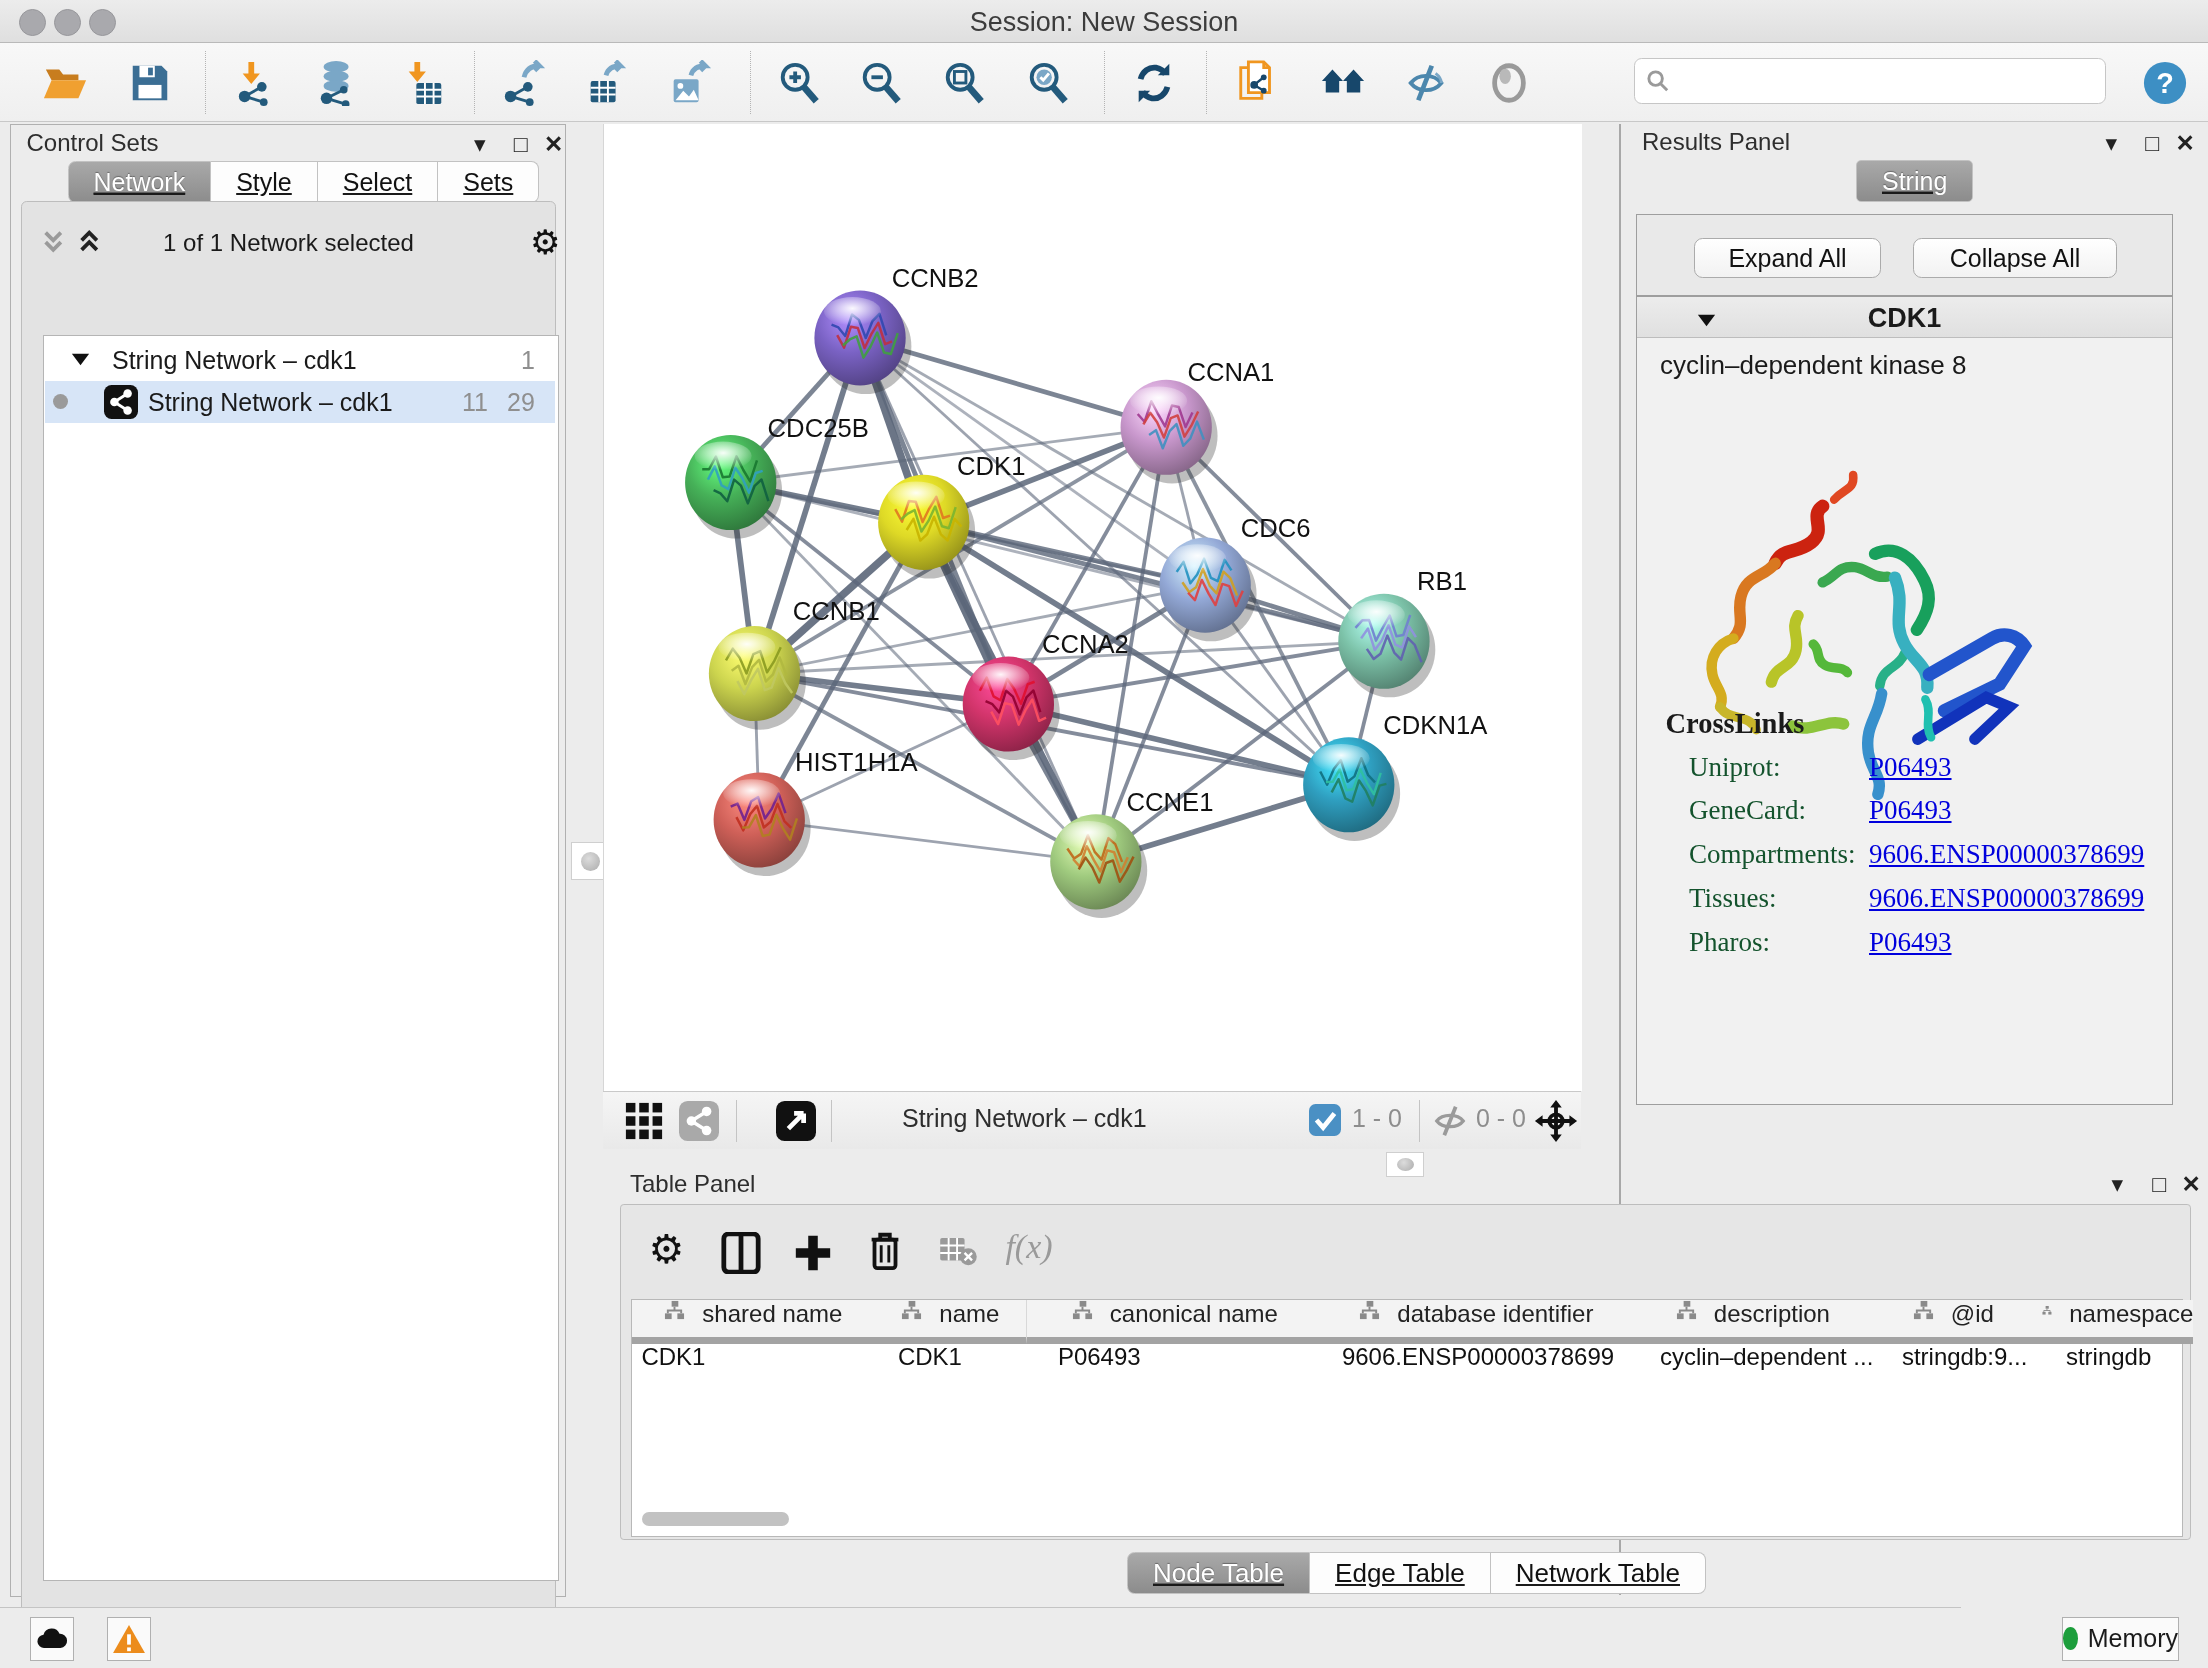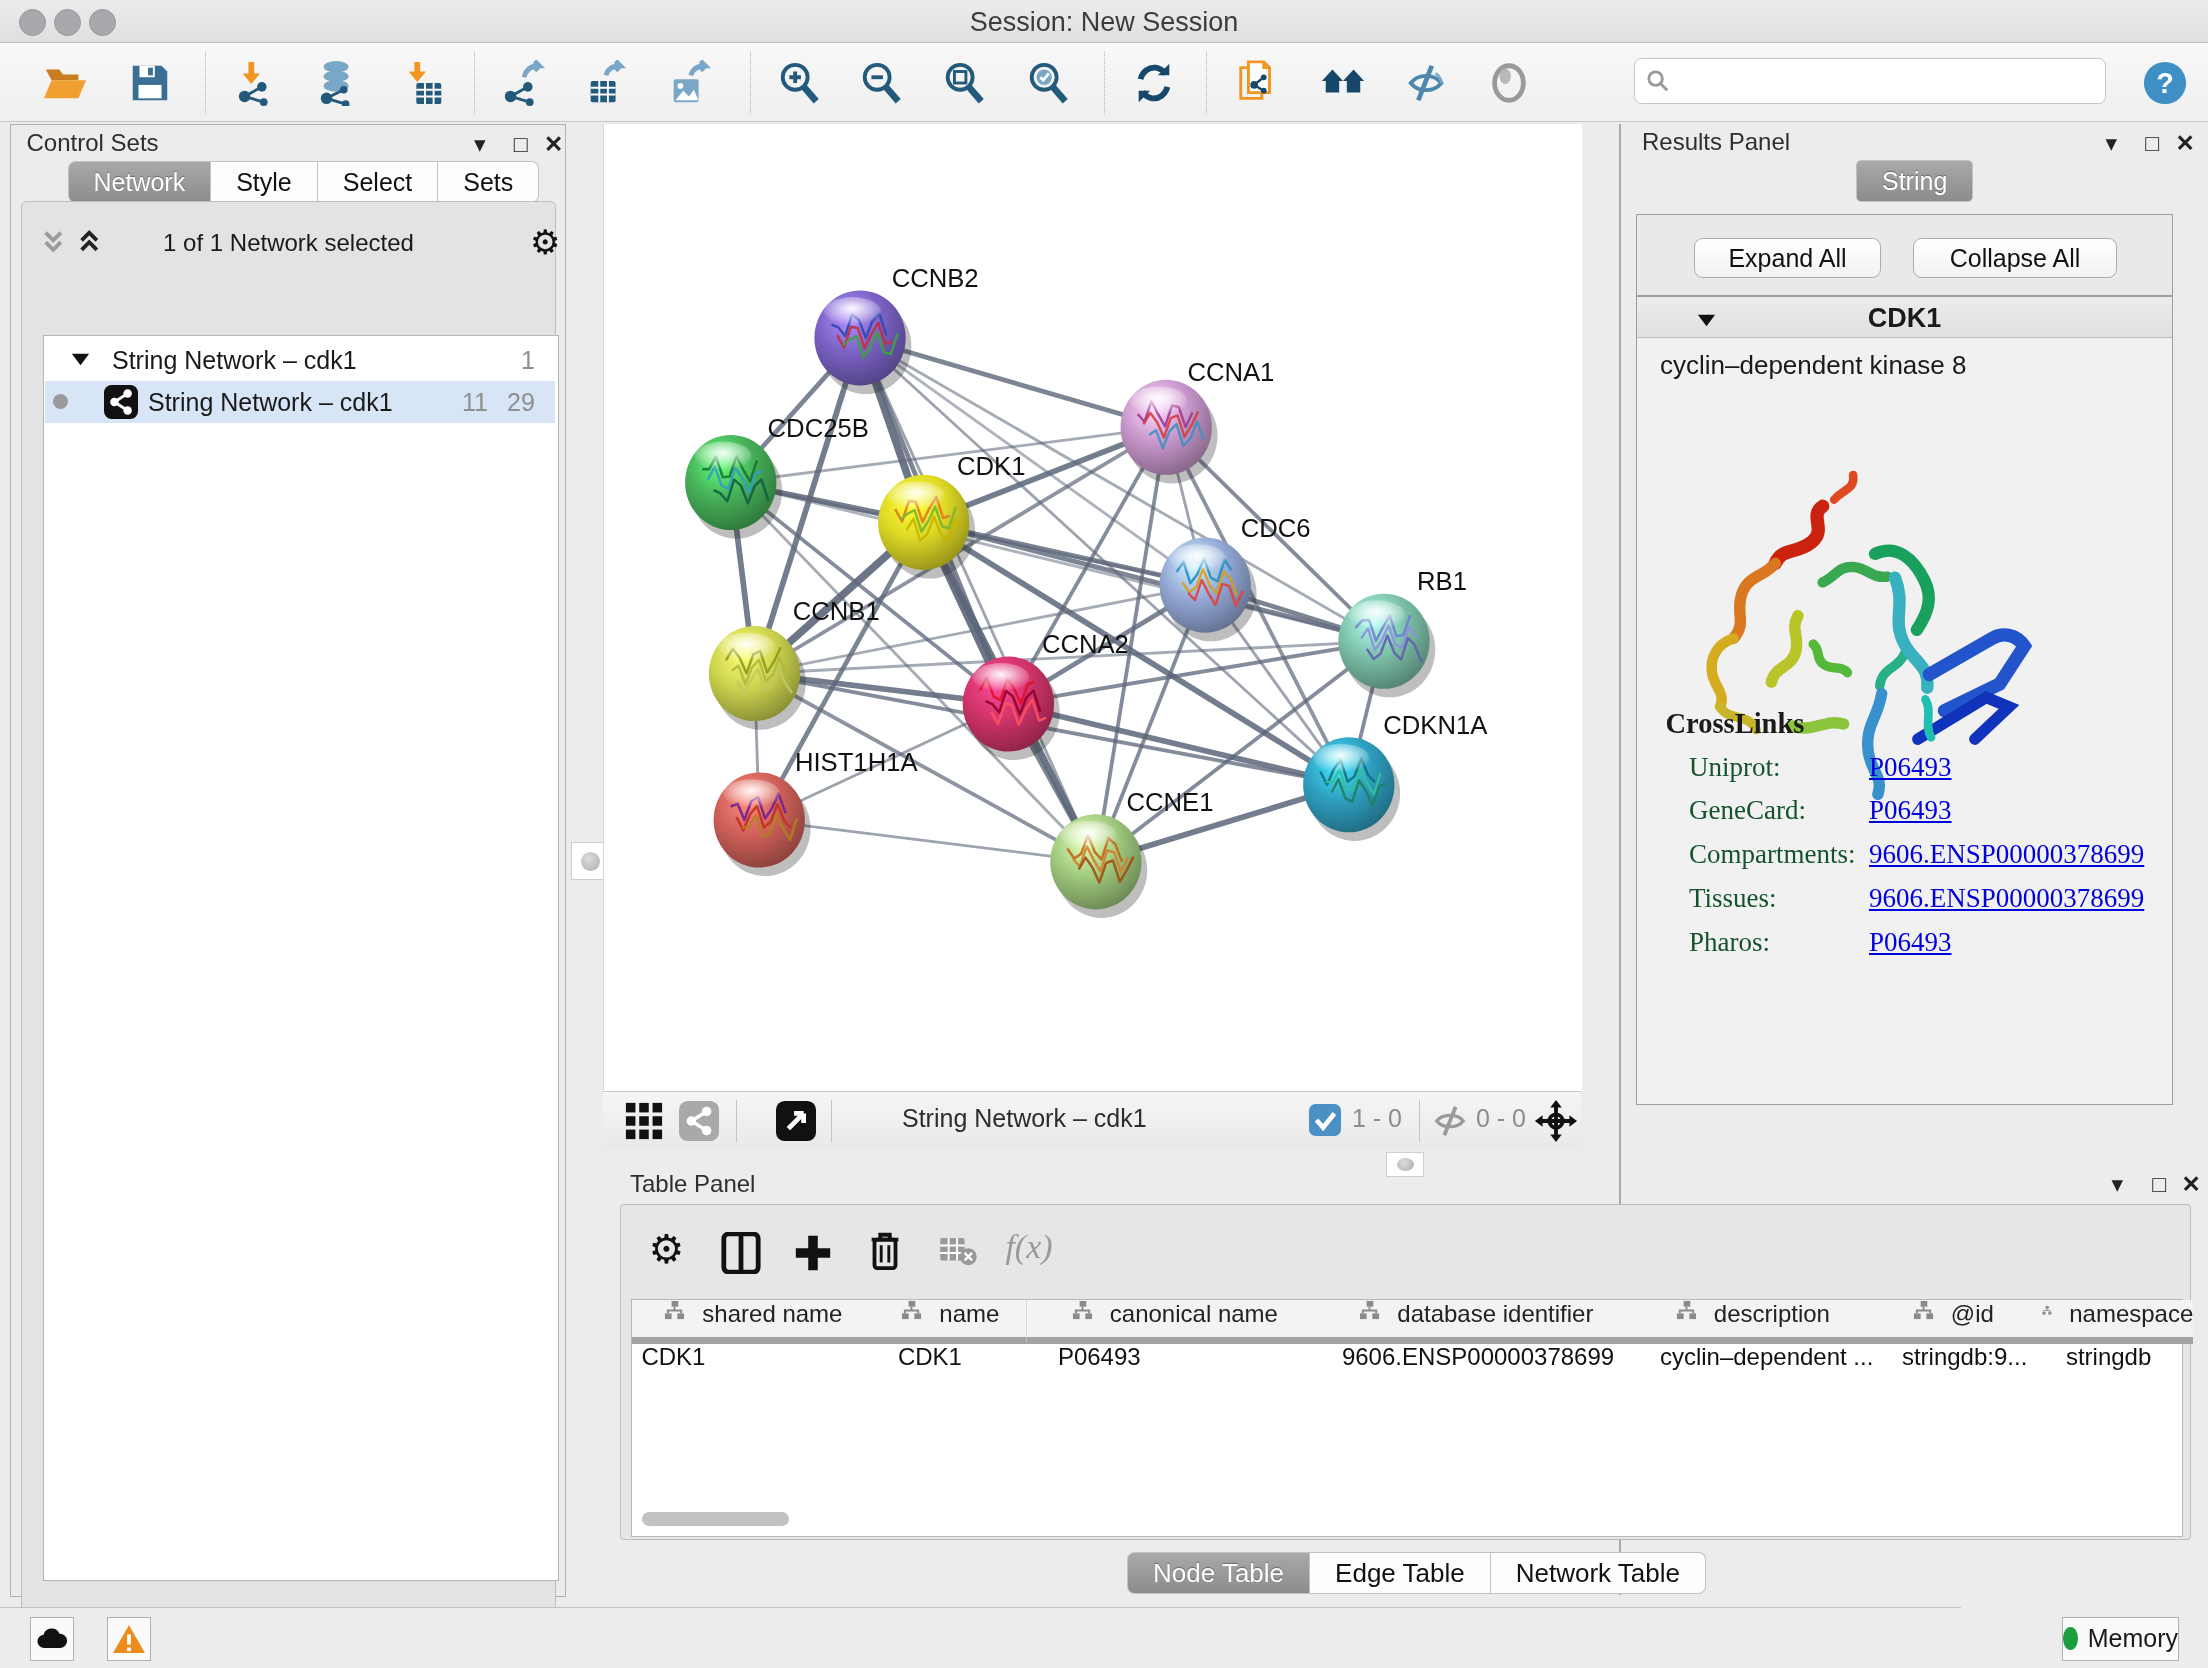--- a/index.html
+++ b/index.html
@@ -11,21 +11,21 @@
   #win-title{position:absolute;left:0;right:0;top:6.7px;text-align:center;font-size:27px;color:#3c3c3c;}
   
   #toolbar{left:0;top:43px;width:2208px;height:78px;background:linear-gradient(#f8f8f8,#efefef);border-bottom:1px solid #c8c8c8;}
   .tb-ic{position:absolute;top:17px;width:46px;height:46px;}
   .tb-sep{position:absolute;top:7.6px;height:63px;border-left:1.9px dotted #b4b4b4;width:0;}
   #search-box{position:absolute;left:1634px;top:15px;width:470px;height:44px;background:#fff;border:1px solid #c6c6c6;border-radius:7.6px;}
   #search-box svg{position:absolute;left:9.5px;top:8.6px;}
   
   .panel-title{font-size:24px;color:#2e2e2e;}
   .pt-ctl{position:absolute;top:0;width:28.5px;height:28.5px;color:#222;font-size:23px;text-align:center;line-height:28.5px;}
-  .tabs{position:absolute;display:flex;height:42px;}
+  .tabs{position:absolute;display:flex;height:42px;text-decoration:underline;}
   .tab{height:40px;line-height:40px;padding:0 25px;background:#fdfdfd;border:1px solid #c2c2c2;border-left:none;font-size:25px;color:#111;}
   .tab:first-child{border-left:1px solid #c2c2c2;border-radius:7.6px 0 0 7.6px;}
   .tab:last-child{border-radius:0 7.6px 7.6px 0;}
   .tab.sel{background:linear-gradient(#a9a9a9,#8c8c8c);color:#fff;text-shadow:0 -1px 1px rgba(0,0,0,.35);}
   
   #control-panel{left:9.5px;top:124px;width:554px;height:1471px;background:#ececec;border:1px solid #b0b0b0;}
   #cp-box{position:absolute;left:10.5px;top:76px;width:533px;height:1438px;background:#e3e3e3;border:1px solid #bdbdbd;border-radius:5.7px;}
   #cp-list{position:absolute;left:21px;top:133px;width:514px;height:1244px;background:#fff;border:1px solid #b5b5b5;}
   .tree-row{position:absolute;left:1px;width:510px;height:42px;font-size:25px;line-height:42px;}
   .tree-count{position:absolute;color:#8f8f8f;}

